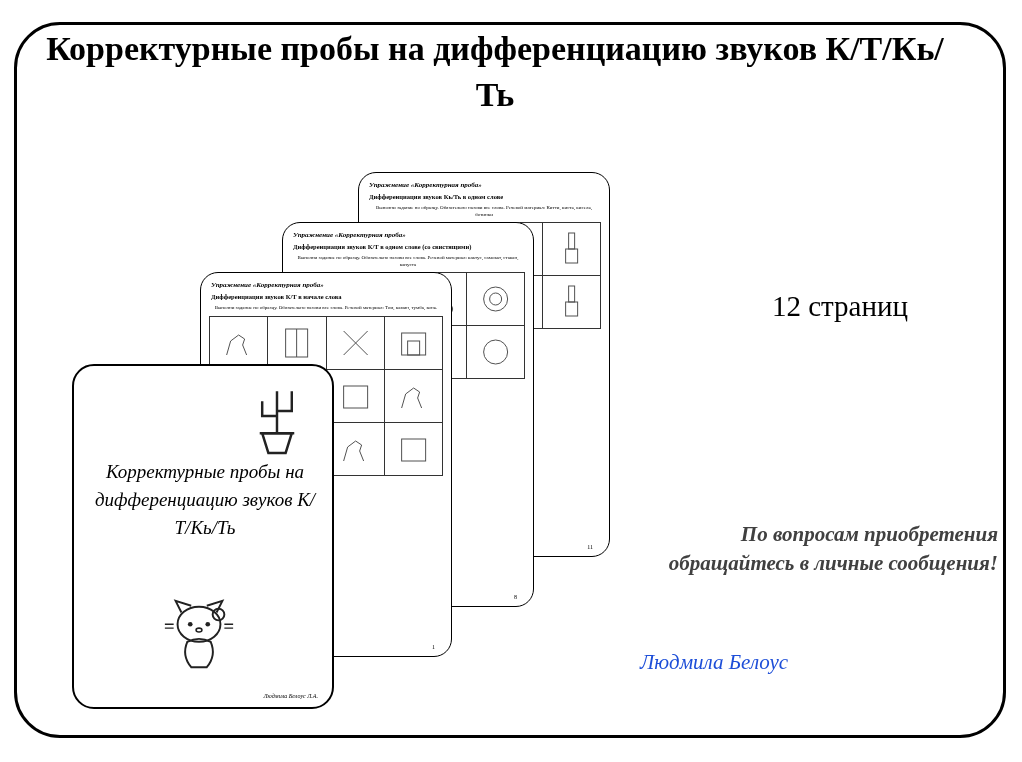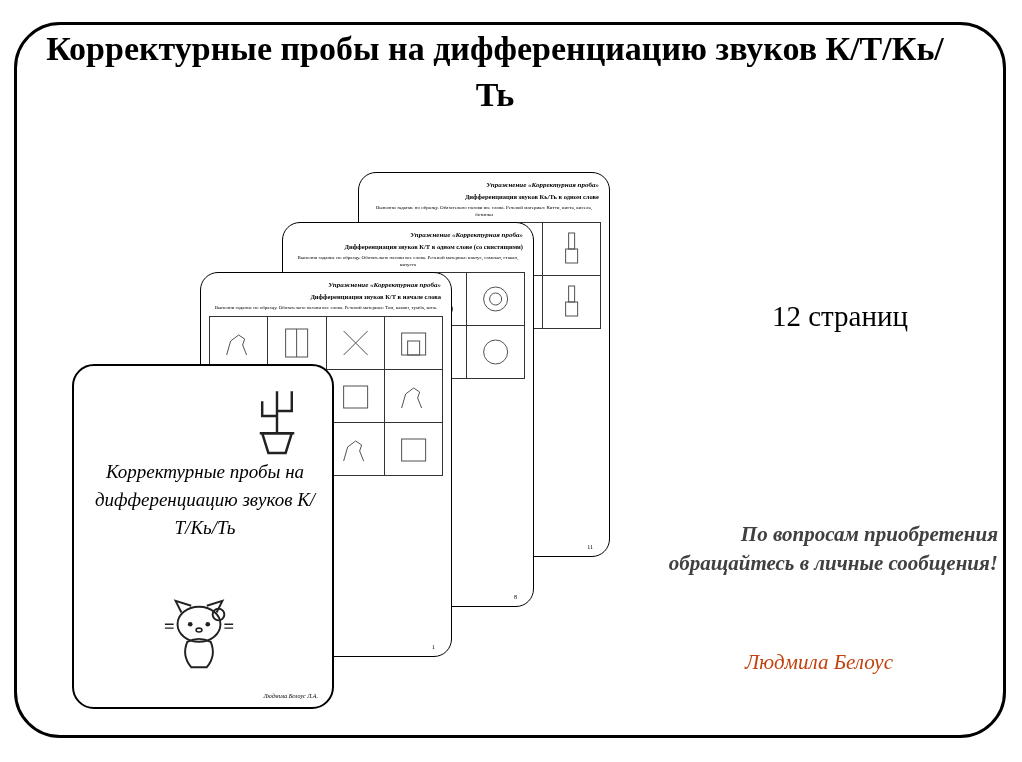--- a/index.html
+++ b/index.html
@@ -41,21 +41,21 @@
     text-align: center;
     font-family: "Liberation Serif", serif;
     font-weight: bold;
     font-size: 34px;
     line-height: 46px;
     color: #000;
   }
   .pages-count {
     position: absolute;
     left: 700px;
-    top: 300px;
+    top: 290px;
     width: 280px;
     text-align: center;
     font-size: 29px;
     color: #000;
     font-family: "Liberation Serif", serif;
   }
   .contact {
     position: absolute;
     left: 640px;
     top: 520px;
@@ -65,46 +65,46 @@
     font-style: italic;
     font-size: 21px;
     line-height: 29px;
     color: #404040;
   }
   .author {
     position: absolute;
     left: 640px;
     top: 645px;
     width: 358px;
-    text-align: center;
+    text-align: left;
     font-style: italic;
     font-size: 21px;
     line-height: 34px;
-    color: #c2410c;
+    color: #1d4ed8;
   }
   .author .link {
     display: block;
   }
 
   
   .sheet {
     position: absolute;
     background: #fff;
     border: 1.5px solid #000;
     border-radius: 18px;
     box-sizing: border-box;
     overflow: hidden;
   }
   .sheet-4 { left: 358px; top: 172px; width: 252px; height: 385px; }
   .sheet-3 { left: 282px; top: 222px; width: 252px; height: 385px; }
   .sheet-2 { left: 200px; top: 272px; width: 252px; height: 385px; }
   .sheet-1 { left: 72px; top: 364px; width: 262px; height: 345px; border-radius: 22px; border-width: 2px;}
 
   .sheet-head {
-    text-align: right;
+    text-align: left;
     padding: 8px 10px 2px 10px;
   }
   .sh-title {
     font-size: 7px;
     font-weight: bold;
     font-style: italic;
     line-height: 9px;
     margin-bottom: 2px;
   }
   .sh-sub {

